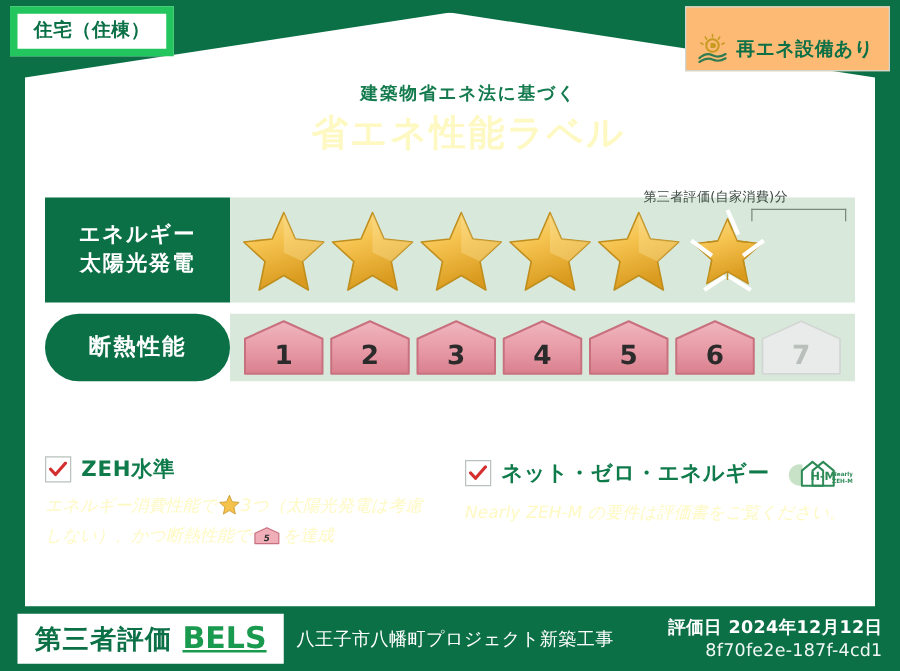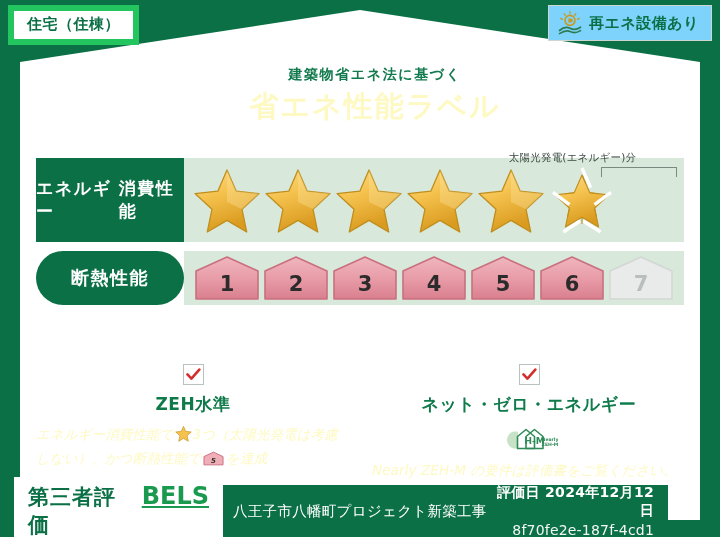--- a/index.html
+++ b/index.html
@@ -26,23 +26,23 @@
     position:absolute;left:8px;top:5px;z-index:6;
     background:#ffffff;border:6px solid #22c55e;
     padding:5px 13px 6px 13px;
     font-size:15px;font-weight:bold;color:#0b7046;
     letter-spacing:.5px;line-height:1.1;
   }
 
   
   .renew-badge{
     position:absolute;right:8px;top:5px;z-index:6;
-    background:#7dd3fc;border:1px solid #cfd6d2;
+    background:#fdba74;border:1px solid #cfd6d2;
     display:flex;align-items:center;gap:6px;
-    padding:4px 12px 4px 8px;
+    padding:20px 12px 4px 8px;
   }
   .renew-badge .sunicon{width:26px;height:26px;display:block;flex:0 0 26px;}
   .renew-badge .rtxt{
     font-size:15px;font-weight:bold;color:#0b7046;letter-spacing:.5px;
     white-space:nowrap;
   }
 
   
   .title-wrap{
     position:absolute;left:15px;top:66px;width:720px;text-align:center;z-index:5;
@@ -56,21 +56,21 @@
   }
 
   
   .rows{position:absolute;left:36px;top:158px;width:648px;z-index:5;}
   .perf-row{
     display:flex;align-items:stretch;margin-bottom:9px;position:relative;
   }
   .perf-label{
     background:#0b7046;color:#ffffff;
     flex:0 0 148px;
-    display:flex;flex-direction:row;align-items:center;justify-content:center;
+    display:flex;flex-direction:column;align-items:center;justify-content:center;
     font-size:17px;font-weight:bold;letter-spacing:1.5px;line-height:1.35;
   }
   .perf-label.one-line{font-size:18px;}
   .perf-body{
     flex:1 1 auto;background:#d8e8da;
     display:flex;align-items:center;
   }
   .row-energy .perf-body{height:84px;padding-left:8px;}
   .row-insul  .perf-body{height:54px;padding-left:10px;}
   .row-insul .perf-label{flex:0 0 148px;border-radius:27px;}
@@ -96,41 +96,41 @@
   
   .houses{display:flex;align-items:center;gap:3px;}
   .houses svg{display:block;}
 
   
   .criteria{
     position:absolute;left:36px;top:364px;width:650px;z-index:5;
     display:flex;gap:22px;
   }
   .crit{flex:1 1 50%;}
-  .crit-head{display:flex;align-items:center;gap:8px;margin-bottom:8px;flex-direction:column;}
+  .crit-head{display:flex;align-items:center;gap:8px;margin-bottom:8px;}
   .chk{
     width:19px;height:19px;flex:0 0 19px;
     border:1.5px solid #b9c2bc;background:#fff;
     display:flex;align-items:center;justify-content:center;
   }
   .chk svg{display:block;}
   .crit-title{
     font-size:17px;font-weight:bold;color:#0f7a4a;letter-spacing:.6px;
     white-space:nowrap;
   }
   .crit-body{
     font-size:13.5px;color:#fef9c3;line-height:1.55;letter-spacing:.1px;font-style:italic;
   }
   .inline-star{display:inline-block;vertical-align:-3px;margin:0 1px;}
   .inline-house{display:inline-block;vertical-align:-4px;margin:0 2px;}
   .zehm-logo{display:inline-flex;align-items:center;margin-left:4px;vertical-align:-6px;}
 
   
   .footer{
-    position:absolute;left:0;bottom:0;width:668px;height:52px;
+    position:absolute;left:0;bottom:0;width:720px;height:52px;
     background:#0b7046;z-index:8;display:flex;align-items:center;
   }
   .bels{
     background:#ffffff;margin-left:14px;
     padding:5px 14px 6px 14px;display:flex;align-items:baseline;gap:8px;
   }
   .bels .jp{
     font-size:21px;font-weight:bold;color:#0b7046;letter-spacing:1px;
   }
   .bels .en{
@@ -181,21 +181,21 @@
   <div class="title-wrap">
     <div class="title-sub">建築物省エネ法に基づく</div>
     <div class="title-main">省エネ性能ラベル</div>
   </div>
 
   <div class="rows">
 
     <div class="perf-row row-energy">
       <div class="perf-label">
         <span>エネルギー</span>
-        <span>消費性能</span>
+        <span>太陽光発電</span>
       </div>
       <div class="perf-body">
         <div class="stars">
 
           <span>
             <svg width="70" height="68" viewBox="0 0 70 68">
               <defs>
                   <linearGradient id="gA1" x1="0" y1="0" x2="0.35" y2="1">
                 <stop offset="0%" stop-color="#FBDD8A"></stop>
                     <stop offset="45%" stop-color="#F5C24E"></stop>
@@ -247,21 +247,21 @@
                 <path d="M47.6 42 L49.4 51"></path>
                 <path d="M35 51.3 L35 58"></path>
                 <path d="M22.4 42 L20.6 51"></path>
                 <path d="M27.2 26.8 L18.4 27.8"></path>
               </g>
             </svg>
           </span>
         </div>
 
         <div class="solar-note">
-          <span class="stxt">太陽光発電(エネルギー)分</span>
+          <span class="stxt">第三者評価(自家消費)分</span>
         </div>
         <div class="solar-bracket"></div>
       </div>
     </div>
 
     <div class="perf-row row-insul">
       <div class="perf-label one-line">
         <span>断熱性能</span>
       </div>
       <div class="perf-body">

